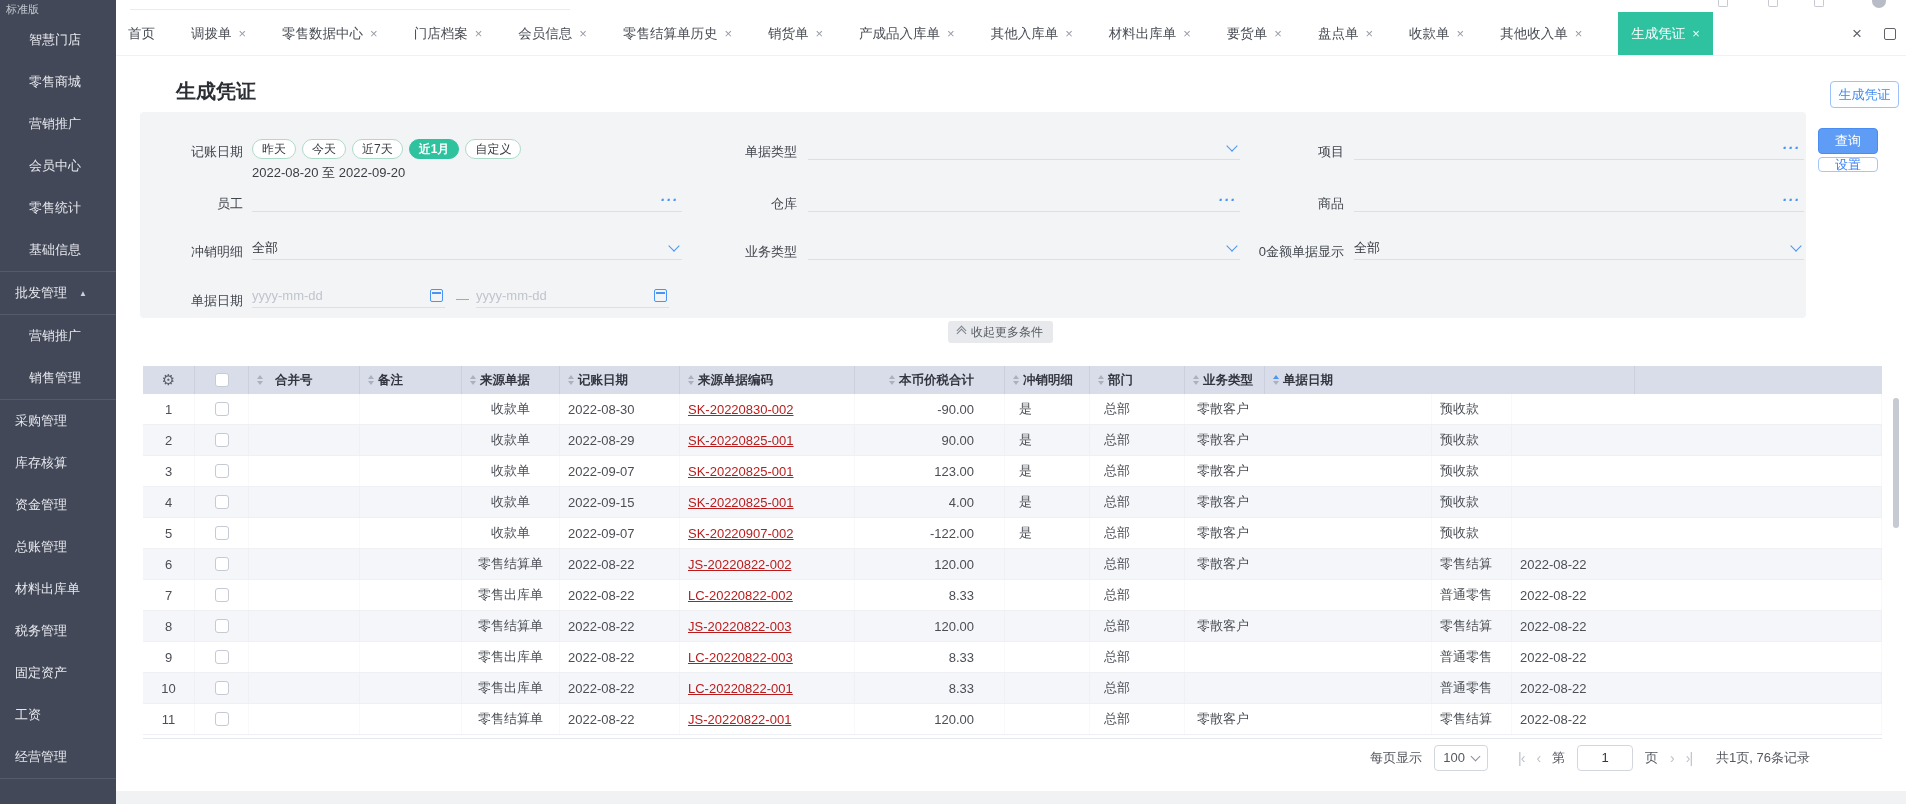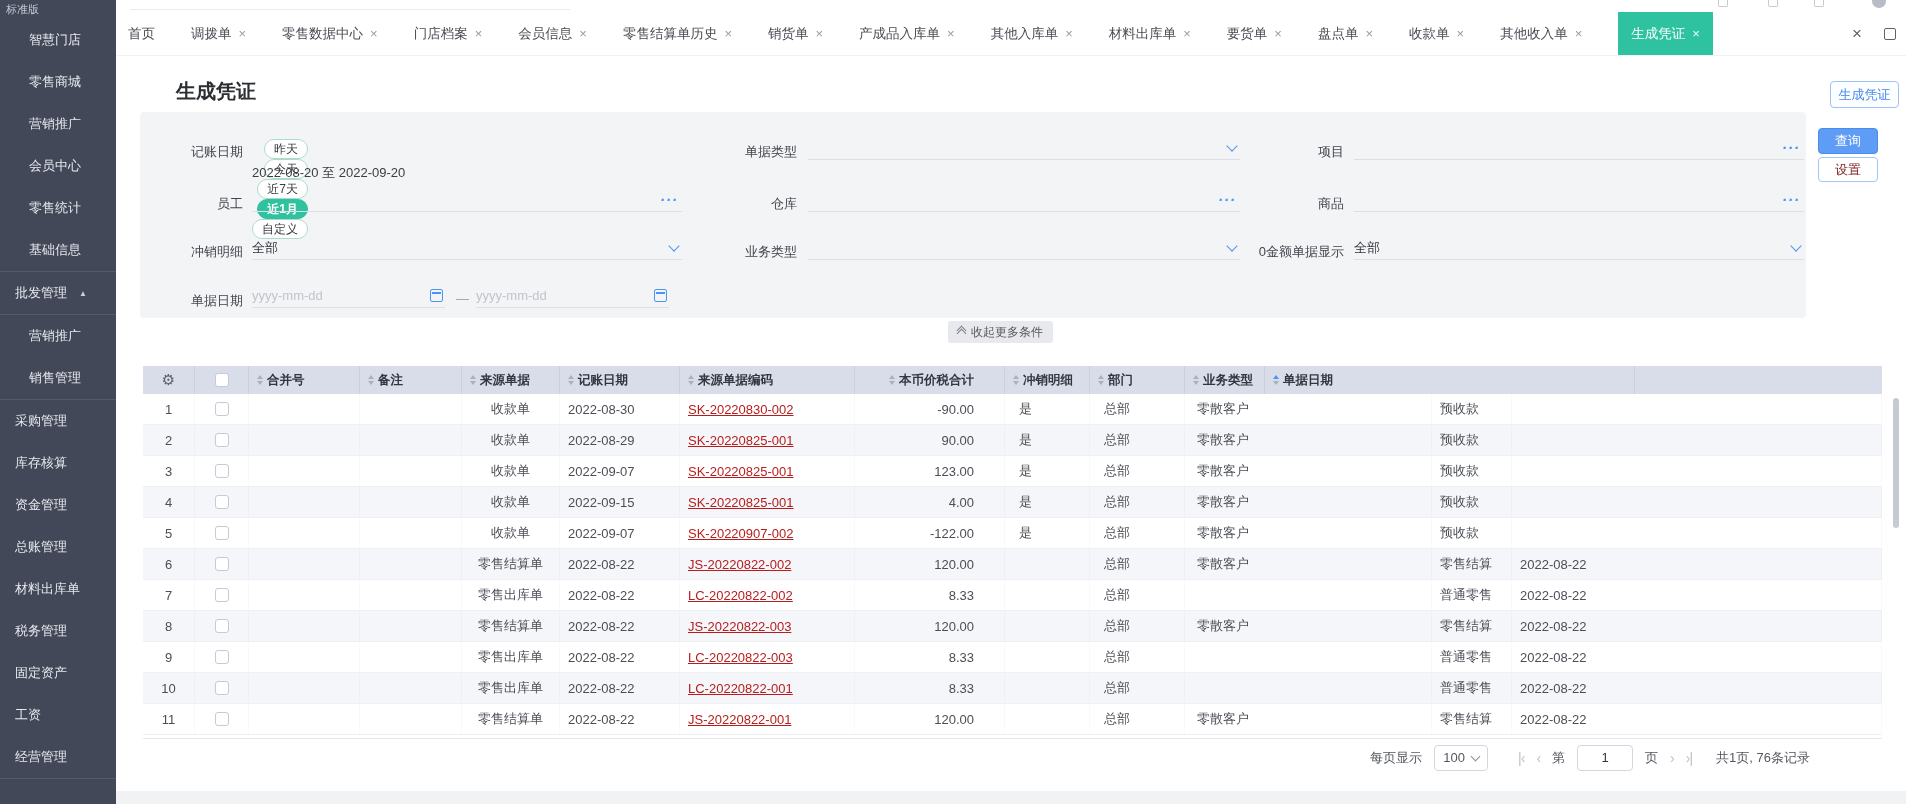--- a/index.html
+++ b/index.html
@@ -46,35 +46,35 @@
   
   .filter { position:absolute; left:140px; top:112px; width:1666px; height:206px;
     background:#f3f4f6; border-radius:4px; }
   .f-label { position:absolute; font-size:13px; color:#41454c; text-align:right; white-space:nowrap; }
   .f-field { position:absolute; height:24px; border-bottom:1px solid #dcdfe5; font-size:13px;
     color:#33363c; display:flex; align-items:center; cursor:pointer; }
   .f-val { flex:1; }
   .chev { width:8px; height:8px; border-right:1.6px solid #4b94f2; border-bottom:1.6px solid #4b94f2;
     transform:rotate(45deg); margin:-4px 4px 0 0; }
   .dots { color:#4b94f2; font-size:15px; font-weight:bold; letter-spacing:1px; margin-right:4px; }
-  .pills { position:absolute; display:flex; align-items:flex-end;flex-direction:column; }
+  .pills { position:absolute; display:flex; align-items:flex-start; }
   .pill { height:20px; display:flex; align-items:center; padding:0 9px; margin-right:6px;
     border:1px solid #aedbc9; border-radius:10px; background:#fff; font-size:12px; color:#3a3d42; cursor:pointer; }
   .pill.active { background:#2fc29e; border-color:#2fc29e; color:#fff; font-weight:bold; }
   .daterange { position:absolute; font-size:13px; color:#3a3d42; }
   .dinput { position:absolute; height:24px; border-bottom:1px solid #dcdfe5; display:flex;
     align-items:center; font-size:13px; color:#c0c4cc; cursor:text; }
   .dinput .ph { flex:1; }
   .cal { width:13px; height:13px; border:1.5px solid #4b94f2; border-radius:2px; position:relative; margin-right:2px; }
   .cal:before { content:''; position:absolute; left:1px; right:1px; top:2px; height:1.5px; background:#4b94f2; }
   .ddash { position:absolute; font-size:13px; color:#9a9ea6; }
   .btn-query { position:absolute; left:1818px; top:128px; width:60px; height:26px;
     background:#5e9cf5; border:1px solid #4a8df0; color:#fff; }
-  .btn-set { position:absolute; left:1818px; top:157px; width:60px; height:25px;
-    background:#fff; border:1px solid #a5c6f8; color:#7f1d1d; }
+  .btn-set { position:absolute; left:1818px; top:157px; width:60px; height:15px;
+    background:#fff; border:1px solid #a5c6f8; color:#3b82f6; }
 
   
   .collapsebar { position:absolute; left:948px; top:321px; height:22px; padding:0 10px;
     background:#e8e9ec; border-radius:3px; display:flex; align-items:center; gap:6px;
     font-size:12px; color:#565a61; cursor:pointer; }
   .dblchev { display:flex; flex-direction:column; }
   .dblchev i { width:7px; height:7px; border-top:1.5px solid #7d838c; border-right:1.5px solid #7d838c;
     transform:rotate(-45deg); }
   .dblchev i+i { margin-top:-4px; }
 
@@ -350,21 +350,21 @@
   </div>
 
   <div class="tablewrap">
     <div id="thead" class="thead">
         <div class="th c" style="width: 52px;">
           <span class="gear">⚙</span>
         </div>
         <div class="th c" style="width: 54px;">
           <span class="cb"></span>
         </div>
-        <div class="th" style="width: 111px;">
+        <div class="th" style="width: 111px; gap: 8px;">
           <span class="arrs">
             <i class="up"></i>
             <i class="down"></i>
           </span>
           <span>合并号</span>
         </div>
         <div class="th" style="width: 102px;">
           <span class="arrs">
             <i class="up"></i>
             <i class="down"></i>

